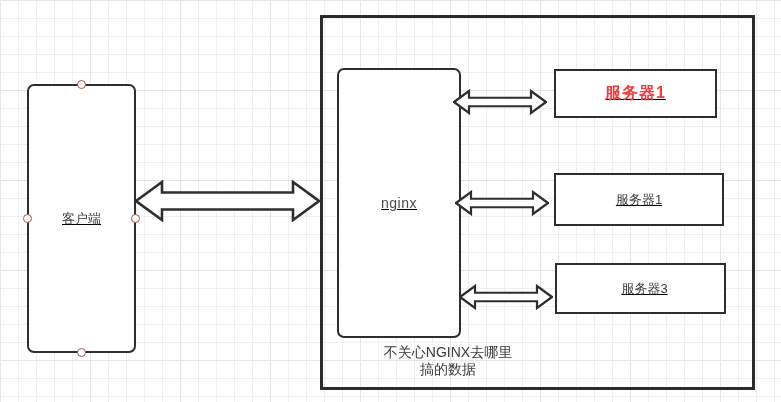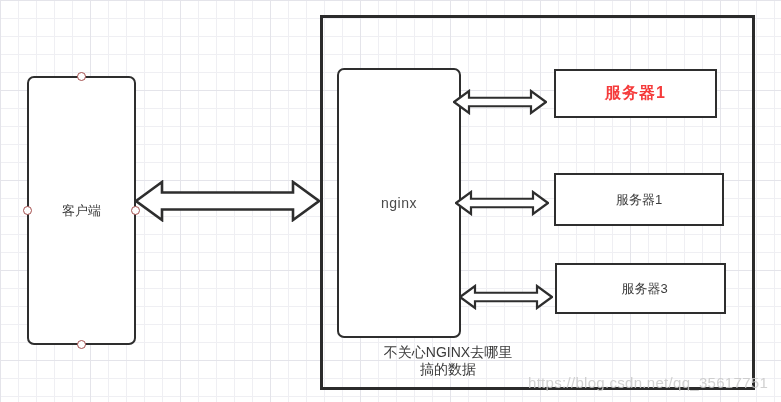--- a/index.html
+++ b/index.html
@@ -16,23 +16,24 @@
       linear-gradient(90deg, #efeff3 1px, transparent 1px);
     background-size:90px 90px, 90px 90px, 18px 18px, 18px 18px;
   }
   .node{
     position:absolute;
     background:#ffffff;
     border:2px solid #2e2e2e;
     box-sizing:border-box;
     display:flex;align-items:center;justify-content:center;
     z-index:2;
+    text-decoration:underline;
   }
   .rounded{border-radius:7px;}
-  .client{left:27px;top:76px;width:109px;height:269px;border-radius:7px;}
+  .client{left:27px;top:84px;width:109px;height:269px;border-radius:7px;}
   .container-box{
     position:absolute;left:320px;top:15px;width:435px;height:375px;
     border:3px solid #2b2b2b;box-sizing:border-box;background:transparent;z-index:1;
   }
   .nginx{left:337px;top:68px;width:124px;height:270px;}
   .server{z-index:2;}
   .s1{left:554px;top:69px;width:163px;height:49px;border-width:2.5px;}
   .s2{left:554px;top:173px;width:170px;height:53px;}
   .s3{left:555px;top:263px;width:171px;height:51px;padding-left:8px;}
   .label{font-size:13px;color:#3c3c3c;}
@@ -106,15 +107,14 @@
   </div>
   <div class="node server s3">
     <span class="label">服务器3</span>
   </div>
 
   <div class="caption">
     <div>不关心NGINX去哪里</div>
     <div>搞的数据</div>
   </div>
 
-  <div class="watermark">https://blog.csdn.net/qq_35617751</div>
 
 </div>
 
 </body></html>

